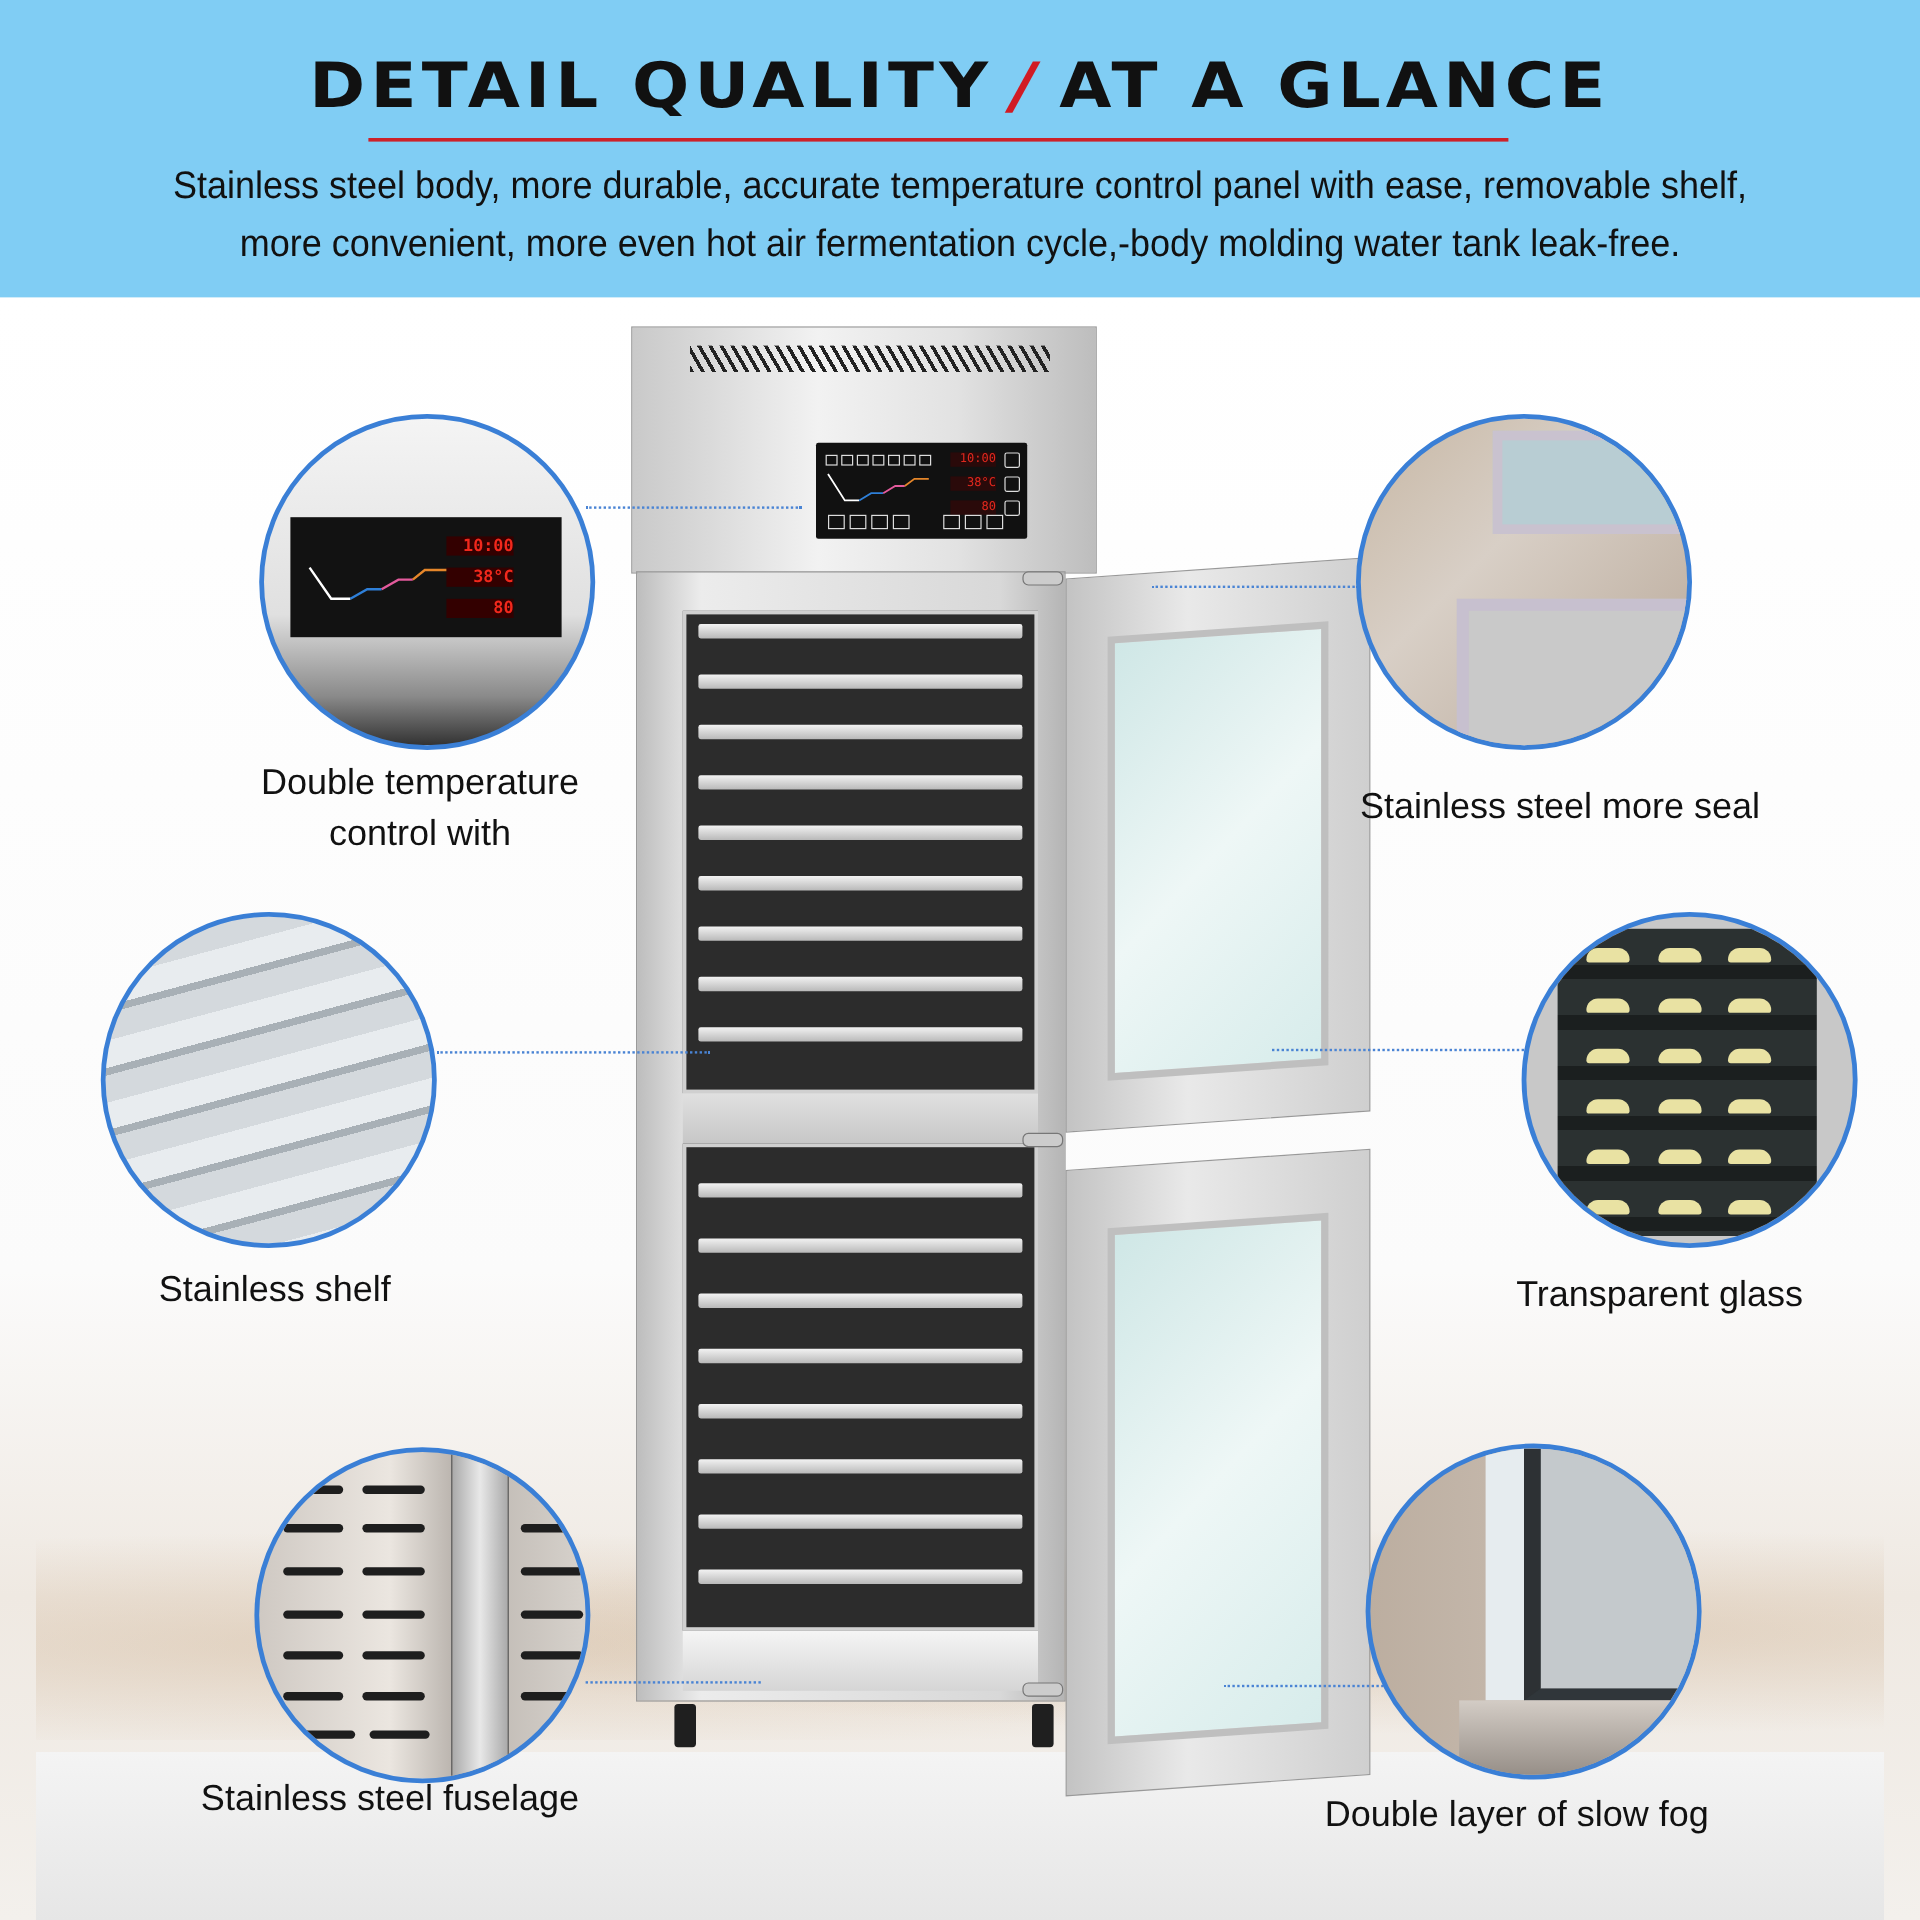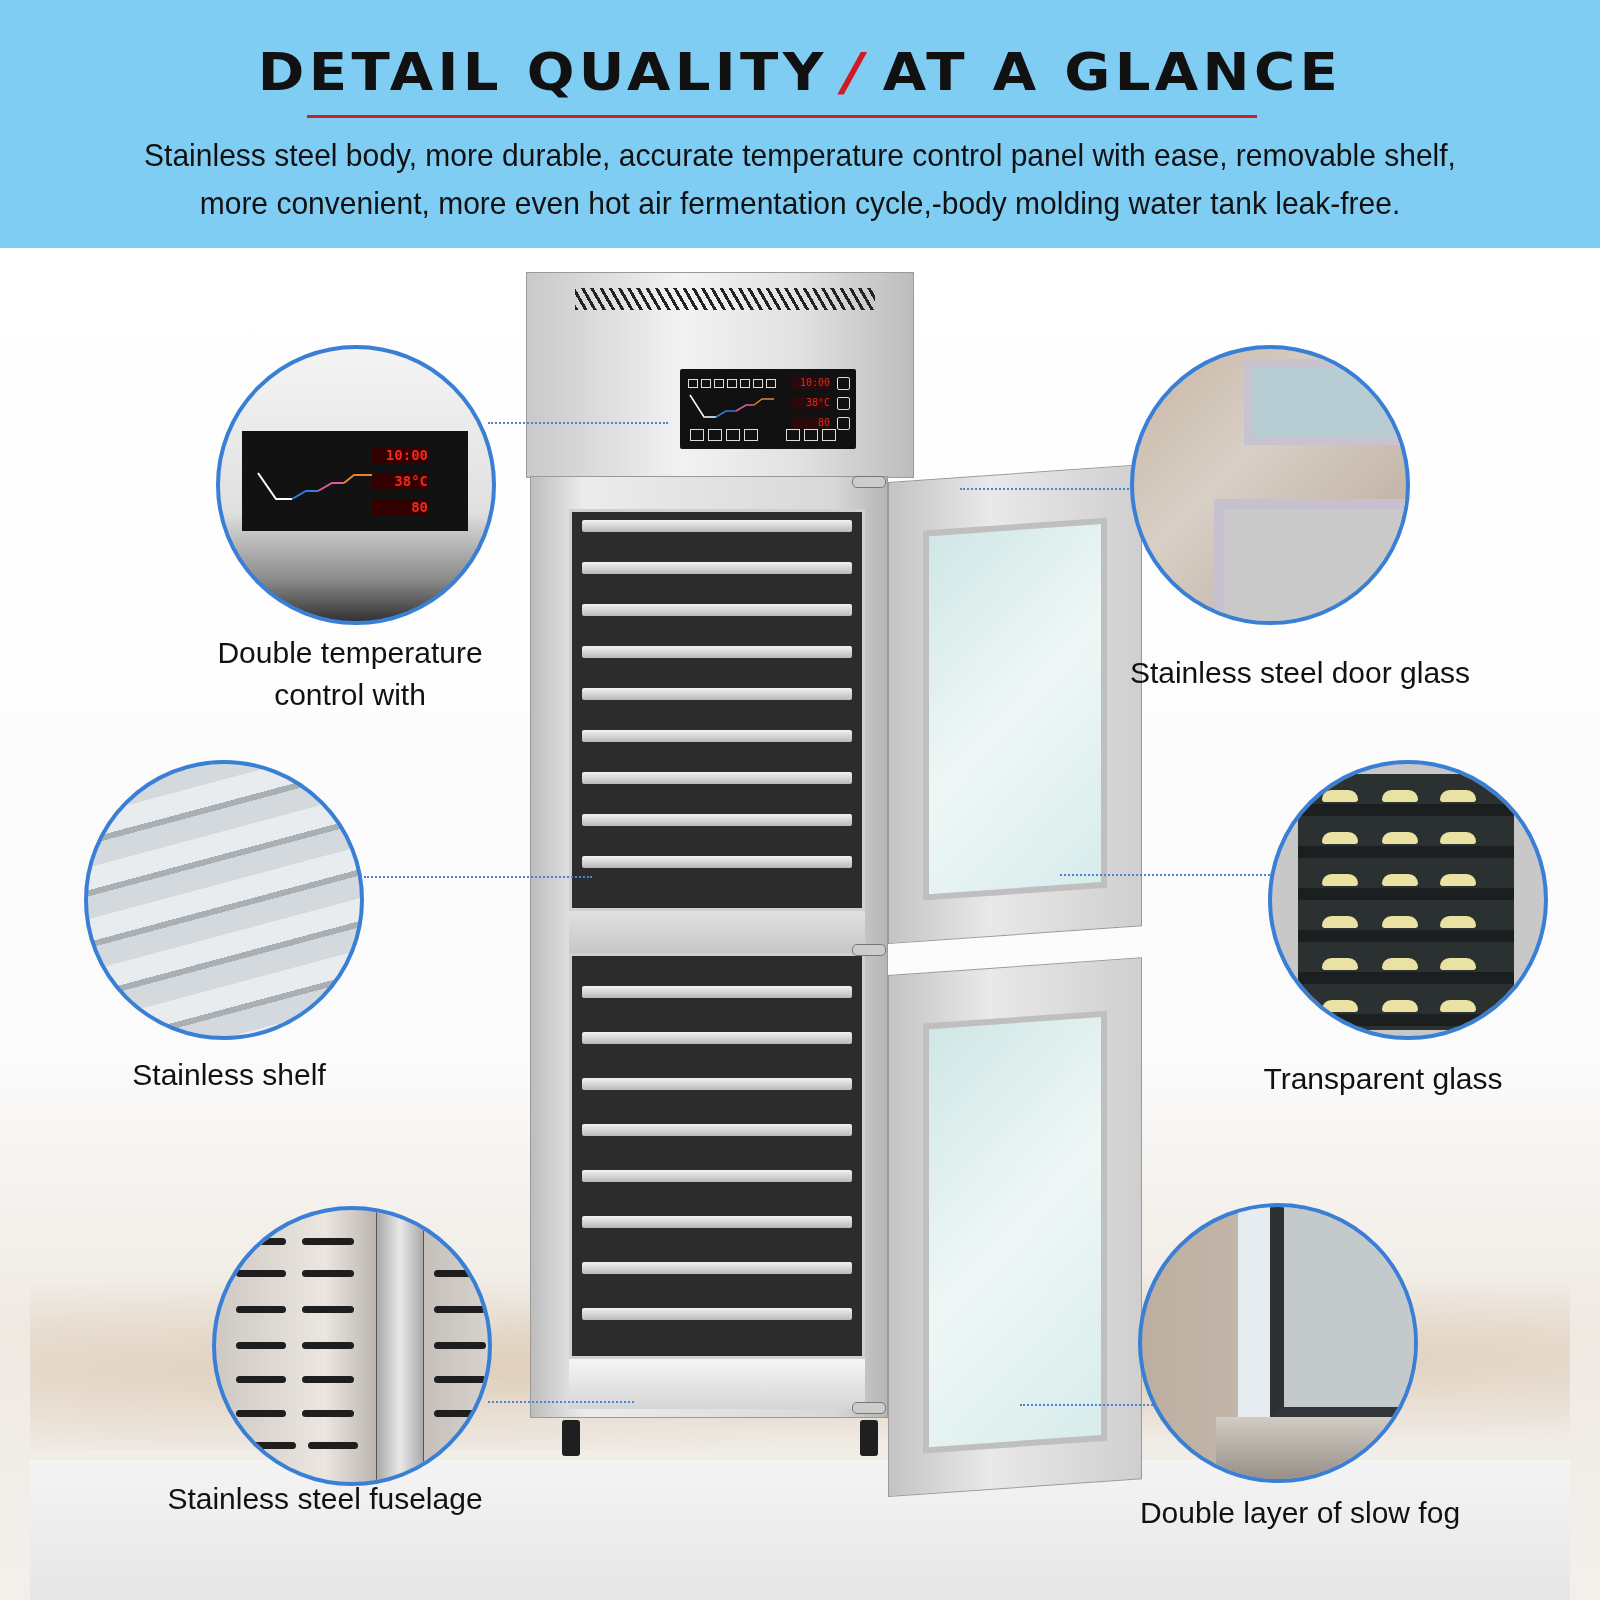--- a/index.html
+++ b/index.html
@@ -226,19 +226,19 @@
 <div class="circle c-fog">
   <div class="spacer"></div>
   <div class="pane"></div>
   <div class="sill"></div>
 </div>
 
 <div class="label" style="left:180px;top:632px;width:340px">
   <div>Double temperature</div>
   <div>control with</div>
 </div>
-<div class="label" style="left:1110px;top:652px;width:380px">Stainless steel door glass</div>
+<div class="label" style="left:1110px;top:652px;width:380px">Stainless steel more seal</div>
 <div class="label" style="left:84px;top:1054px;width:290px">Stainless shelf</div>
 <div class="label" style="left:1218px;top:1058px;width:330px">
   <div>Transparent glass</div>
 </div>
 <div class="label" style="left:130px;top:1478px;width:390px">Stainless steel fuselage</div>
-<div class="label" style="left:1100px;top:1492px;width:400px">Double layer of slow fog</div>
+<div class="label" style="left:1064px;top:1492px;width:400px">Double layer of slow fog</div>
 
 </body></html>

